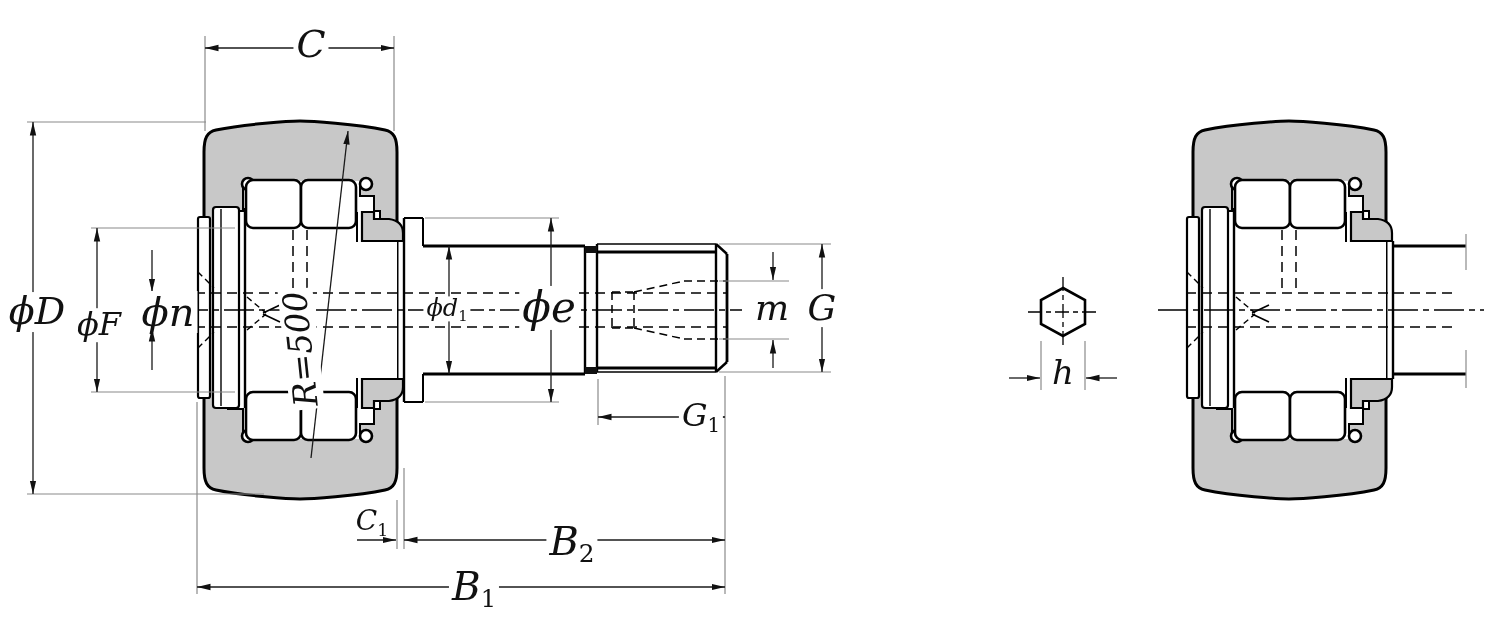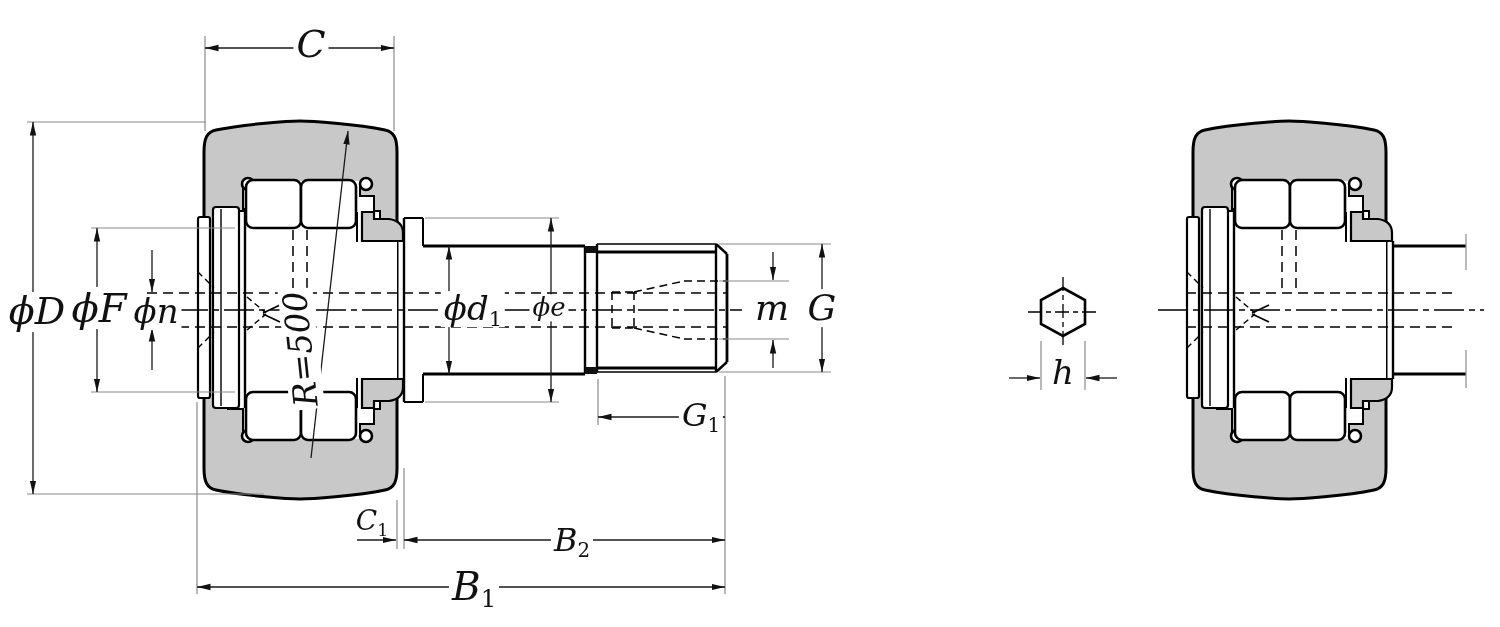--- a/index.html
+++ b/index.html
@@ -223,26 +223,26 @@
     <line class="dim" x1="404" y1="540" x2="725" y2="540" marker-start="url(#ar)" marker-end="url(#ar)"></line>
     <line class="dim" x1="197" y1="587" x2="725" y2="587" marker-start="url(#ar)" marker-end="url(#ar)"></line>
     <line class="dim" x1="311" y1="458" x2="348" y2="131" marker-end="url(#ar)"></line>
     <line class="dim" x1="1009" y1="378" x2="1040" y2="378" marker-end="url(#ar)"></line>
     <line class="dim" x1="1117" y1="378" x2="1086" y2="378" marker-end="url(#ar)"></line>
   </g>
 </svg>
 
 <div class="lbl" style="left:311px;top:45px;font-size:38px"><span>C</span></div>
 <div class="lbl" style="left:37px;top:312px;font-size:38px"><span>ϕD</span></div>
-<div class="lbl" style="left:99px;top:308px;font-size:40px"><span>ϕF</span></div>
-<div class="lbl" style="left:156px;top:312px;font-size:34px"><span>ϕn</span></div>
+<div class="lbl" style="left:99px;top:325px;font-size:32px"><span>ϕF</span></div>
+<div class="lbl" style="left:168px;top:312px;font-size:40px"><span>ϕn</span></div>
 <div class="lbl rot" style="left:301px;top:349px;font-size:33px"><span>R=500</span></div>
-<div class="lbl" style="left:473px;top:309px;font-size:34px"><span>ϕd</span><sub>1</sub></div>
-<div class="lbl" style="left:549px;top:308px;font-size:26px"><span>ϕe</span></div>
+<div class="lbl" style="left:447px;top:309px;font-size:24px"><span>ϕd</span><sub>1</sub></div>
+<div class="lbl" style="left:549px;top:308px;font-size:42px"><span>ϕe</span></div>
 <div class="lbl" style="left:772px;top:308px;font-size:36px"><span>m</span></div>
 <div class="lbl" style="left:822px;top:308px;font-size:36px"><span>G</span></div>
 <div class="lbl" style="left:701px;top:416px;font-size:32px"><span>G</span><sub>1</sub></div>
 <div class="lbl" style="left:372px;top:521px;font-size:28px"><span>C</span><sub>1</sub></div>
-<div class="lbl" style="left:572px;top:541px;font-size:32px"><span>B</span><sub>2</sub></div>
+<div class="lbl" style="left:572px;top:541px;font-size:40px"><span>B</span><sub>2</sub></div>
 <div class="lbl" style="left:474px;top:587px;font-size:39px"><span>B</span><sub>1</sub></div>
 <div class="lbl" style="left:1063px;top:373px;font-size:34px"><span>h</span></div>
 
 </div>
 
 </body></html>

